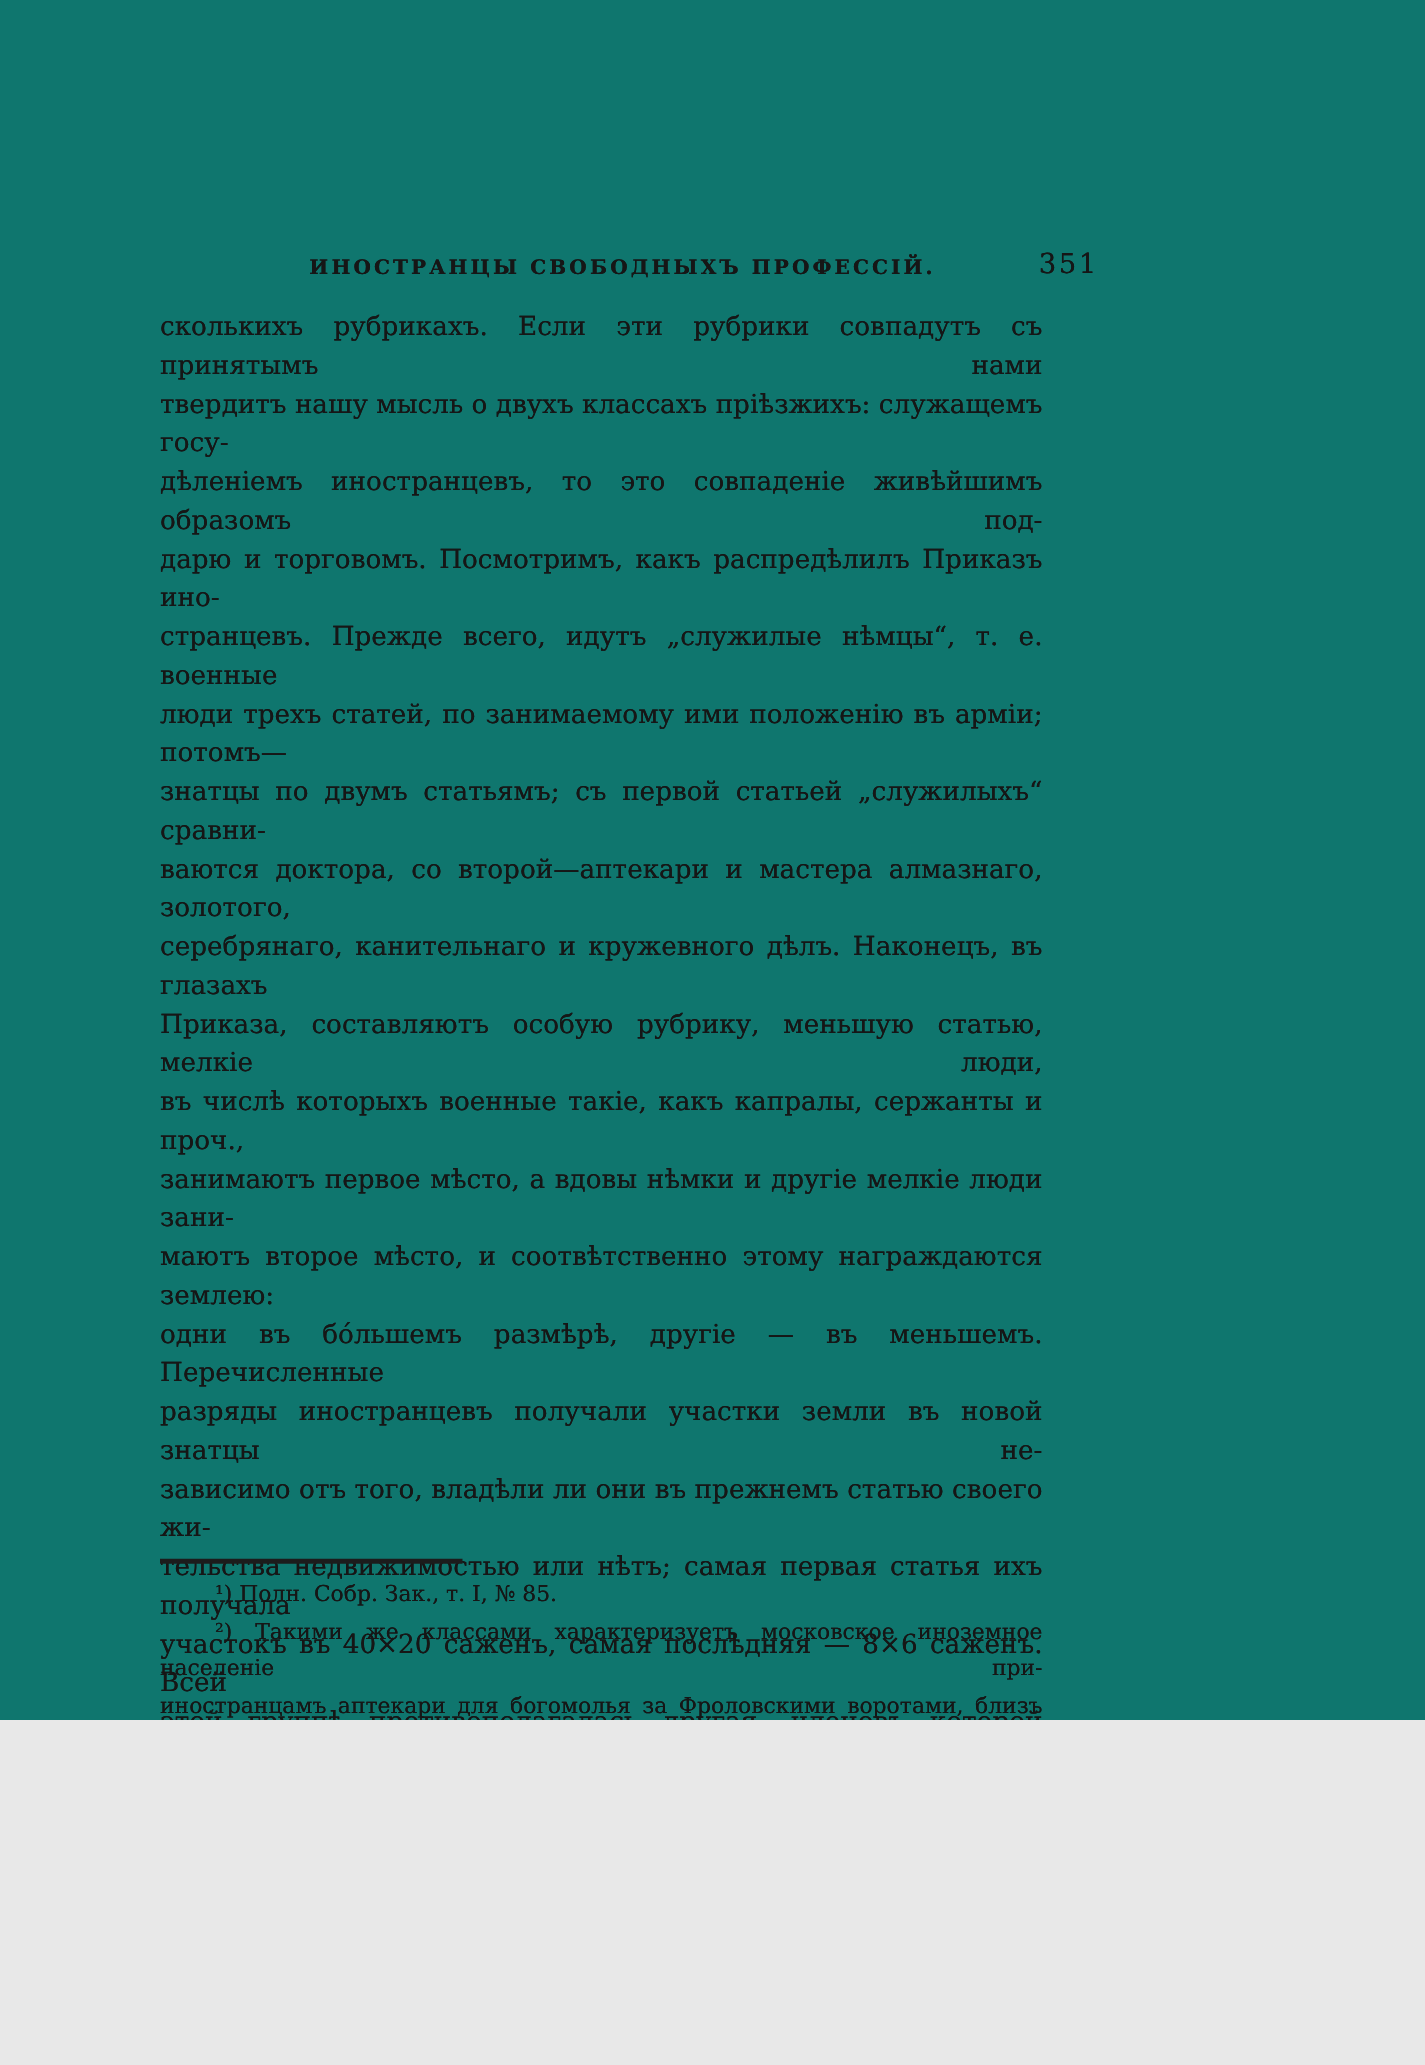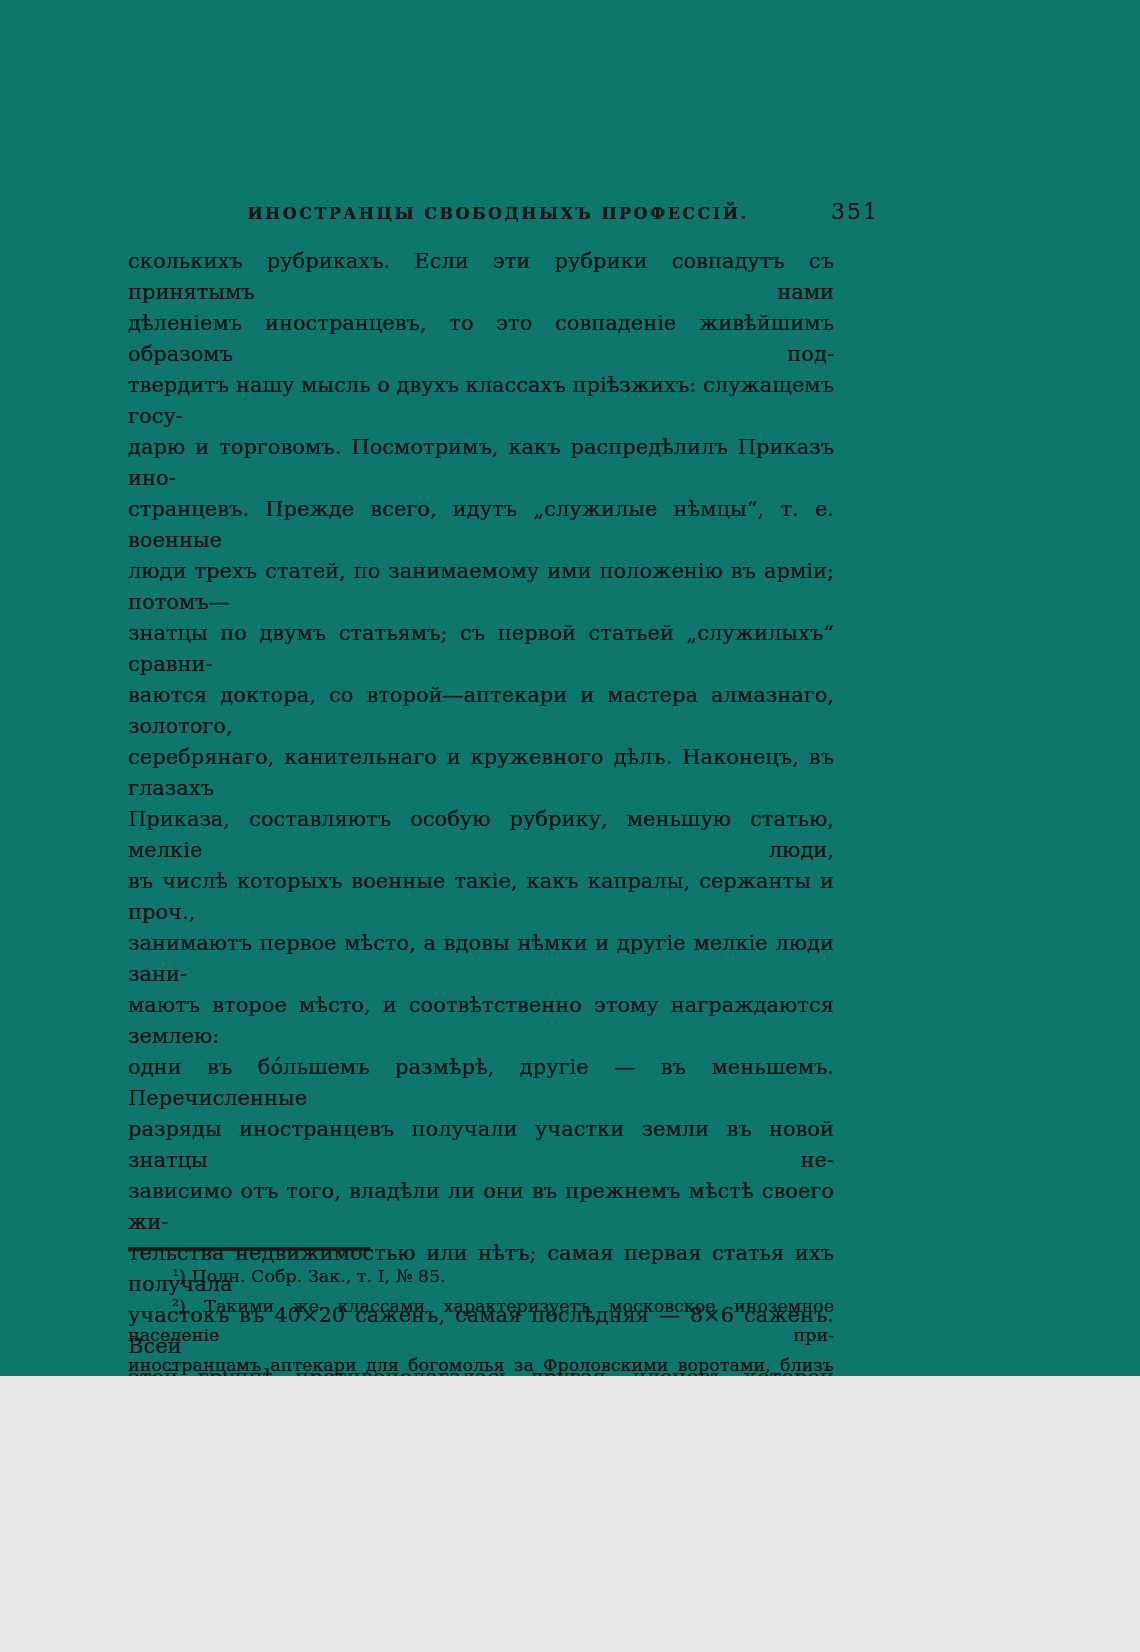--- a/index.html
+++ b/index.html
@@ -75,35 +75,35 @@
 </style>
 </head>
 <body>
 
 <div class="page">
   <div class="running-header">ИНОСТРАНЦЫ СВОБОДНЫХЪ ПРОФЕССІЙ.</div>
   <div class="page-number">351</div>
 
   <div class="body-text">
       <div class="line">сколькихъ рубрикахъ. Если эти рубрики совпадутъ съ принятымъ нами</div>
+      <div class="line">твердитъ нашу мысль о двухъ классахъ пріѣзжихъ: служащемъ госу-</div>
       <div class="line">дѣленіемъ иностранцевъ, то это совпаденіе живѣйшимъ образомъ под-</div>
-      <div class="line">твердитъ нашу мысль о двухъ классахъ пріѣзжихъ: служащемъ госу-</div>
       <div class="line">дарю и торговомъ. Посмотримъ, какъ распредѣлилъ Приказъ ино-</div>
       <div class="line">странцевъ. Прежде всего, идутъ „служилые нѣмцы“, т. е. военные</div>
       <div class="line">люди трехъ статей, по занимаемому ими положенію въ арміи; потомъ—</div>
       <div class="line">знатцы по двумъ статьямъ; съ первой статьей „служилыхъ“ сравни-</div>
       <div class="line">ваются доктора, со второй—аптекари и мастера алмазнаго, золотого,</div>
       <div class="line">серебрянаго, канительнаго и кружевного дѣлъ. Наконецъ, въ глазахъ</div>
       <div class="line">Приказа, составляютъ особую рубрику, меньшую статью, мелкіе люди,</div>
       <div class="line">въ числѣ которыхъ военные такіе, какъ капралы, сержанты и проч.,</div>
       <div class="line">занимаютъ первое мѣсто, а вдовы нѣмки и другіе мелкіе люди зани-</div>
       <div class="line">маютъ второе мѣсто, и соотвѣтственно этому награждаются землею:</div>
       <div class="line">одни въ бо́льшемъ размѣрѣ, другіе — въ меньшемъ. Перечисленные</div>
       <div class="line">разряды иностранцевъ получали участки земли въ новой знатцы не-</div>
-      <div class="line">зависимо отъ того, владѣли ли они въ прежнемъ мѣстѣ своего жи-</div>
+      <div class="line">зависимо отъ того, владѣли ли они въ прежнемъ статью своего жи-</div>
       <div class="line">тельства недвижимостью или нѣтъ; самая первая статья ихъ получала</div>
       <div class="line">участокъ въ 40×20 саженъ, самая послѣдняя — 8×6 саженъ. Всей</div>
       <div class="line">этой группѣ противополагалась другая, членовъ которой надѣляли</div>
       <div class="line">землею, „примѣриваяся къ прежнимъ ихъ, Московскимъ дворамъ“.</div>
       <div class="line end">Эту группу составляли „торговые нѣмцы и вдовы“ ¹).</div>
       <div class="line ind">Такимъ образомъ, Приказъ различалъ служилыхъ, т. е. военныхъ,</div>
       <div class="line">и знатцевъ, которыхъ онъ приравнивалъ къ служилымъ, и купцовъ,</div>
       <div class="line">которыхъ онъ противополагалъ двумъ первымъ группамъ ²), и только</div>
     </div>
 

